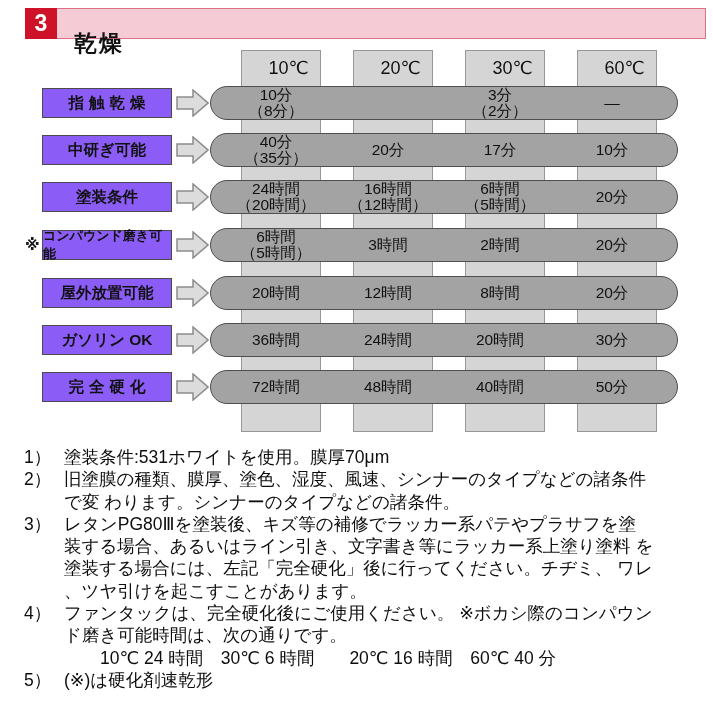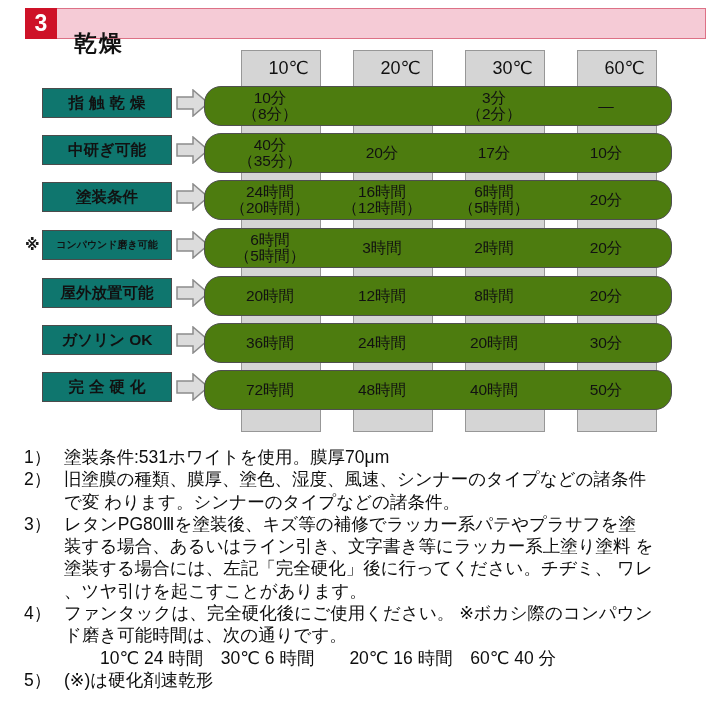--- a/index.html
+++ b/index.html
@@ -28,30 +28,30 @@
     background:#d5d5d5;border:1px solid #979797;box-sizing:border-box;
   }
   .b0{left:241px}.b1{left:353px}.b2{left:465px}.b3{left:577px}
   .coltemp{
     position:absolute;top:57px;width:95px;text-align:center;
     font-size:18px;color:#111;z-index:1;
   }
   .row{position:absolute;left:0;width:713px;height:34px;z-index:3;}
   .row-label{
     position:absolute;left:42px;top:2px;width:130px;height:30px;
-    background:#0f766e;border:1.5px solid #4b4b4b;box-sizing:border-box;
+    background:#8b5cf6;border:1.5px solid #4b4b4b;box-sizing:border-box;
     display:flex;align-items:center;justify-content:center;
     font-weight:bold;font-size:15.5px;color:#111;
   }
   .row-label.spaced{letter-spacing:5px;padding-left:5px;}
-  .row-label.small{font-size:10px;}
+  .row-label.small{font-size:13px;}
   .arrow{position:absolute;left:176px;top:3px;width:33px;height:28px;}
   .pill{
-    position:absolute;left:204px;top:0;width:468px;height:40px;
-    background:#4d7c0f;border:1.5px solid #4f4f4f;border-radius:17px;
+    position:absolute;left:210px;top:0;width:468px;height:34px;
+    background:#a3a3a3;border:1.5px solid #4f4f4f;border-radius:17px;
     box-sizing:border-box;
   }
   .cell{
     position:absolute;top:0;height:100%;width:120px;
     display:flex;align-items:center;justify-content:center;
     text-align:center;font-size:15.5px;line-height:16px;
     white-space:pre-line;color:#111;
   }
   .c0{left:5px}.c1{left:117px}.c2{left:229px}.c3{left:341px}
   .mark{

